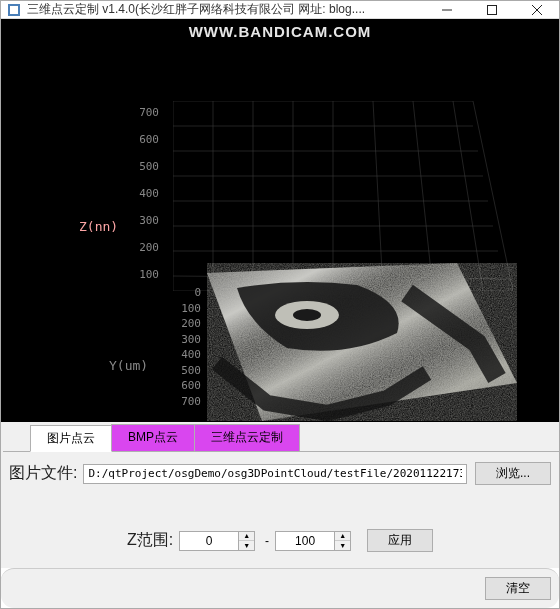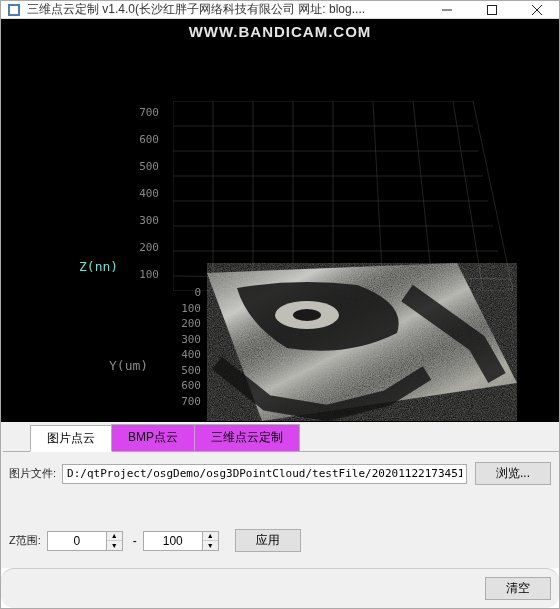--- a/index.html
+++ b/index.html
@@ -11,21 +11,21 @@
     .titlebar-icon { width: 14px; height: 14px; margin-right: 6px; display: inline-block; }
     .titlebar-icon svg rect { stroke: #4a7fb8; fill: none; stroke-width: 2; }
     .title-text { flex: 1; font-size: 12px; color: #333; white-space: nowrap; overflow: hidden; }
     .win-controls { display: flex; height: 100%; }
     .win-btn { width: 45px; height: 100%; display: flex; align-items: center; justify-content: center; cursor: pointer; }
     .win-btn svg { width: 10px; height: 10px; }
     
     .viewport { flex: 1; background: #000; position: relative; overflow: hidden; }
     
     .watermark { position: absolute; top: 4px; left: 50%; transform: translateX(-50%); color: rgba(255,255,255,0.9); font-family: Arial, sans-serif; font-size: 15px; letter-spacing: 1px; font-weight: 600; z-index: 10; text-shadow: 0 0 3px rgba(0,0,0,0.8); }
-    .z-label { position: absolute; left: 78px; top: 200px; color: #5eead4; font-family: monospace; font-size: 13px; margin-top: 40px; }
+    .z-label { position: absolute; left: 78px; top: 200px; color: #fca5a5; font-family: monospace; font-size: 13px; }
     .y-label { position: absolute; left: 108px; top: 339px; color: #888; font-family: monospace; font-size: 13px; }
     
     .z-ticks { position: absolute; left: 130px; top: 87px; }
     .z-ticks div { color: #888; font-family: monospace; font-size: 11px; text-align: right; width: 28px; margin-bottom: 14px; }
     
     .y-ticks { position: absolute; left: 172px; top: 267px; }
     .y-ticks div { color: #888; font-family: monospace; font-size: 11px; text-align: right; width: 28px; margin-bottom: 2.5px; }
     
     .grid-back { position: absolute; left: 172px; top: 82px; width: 340px; height: 190px; }
     .grid-back line { stroke: #444; stroke-width: 0.5; }
@@ -33,24 +33,24 @@
     .cloud-surface { position: absolute; left: 206px; top: 244px; width: 310px; height: 158px; }
     .cloud-surface svg polygon { fill: url(#surf); }
     
     .tabs-section { background: #f0f0f0; }
     .tabs { display: flex; border-bottom: 1px solid #b0b0b0; margin-left: 2px; padding-left: 27px; }
     .tab { padding: 4px 16px; background: #d946ef; border: 1px solid #b0b0b0; border-bottom: none; margin-right: -1px; margin-top: 2px; font-size: 12px; cursor: pointer; }
     .tab.active { background: #fff; position: relative; top: 1px; border-bottom: 1px solid #fff; }
     
     .controls { padding: 10px 8px 8px 8px; }
     .row { display: flex; align-items: center; margin-bottom: 8px; }
-    .row label { font-size: 11px; margin-right: 6px; color: #222; white-space: nowrap; }
+    .row label { font-size: 16px; margin-right: 6px; color: #222; white-space: nowrap; }
     .file-input { flex: 1; font-family: monospace; font-size: 11px; padding: 2px 4px; border: 1px solid #aaa; background: #fff; height: 20px; margin-right: 8px; }
     .btn { padding: 2px 20px; font-size: 12px; border: 1px solid #adadad; background: #e1e1e1; cursor: pointer; min-width: 56px; text-align: center; }
-    .range-row { display: flex; align-items: center; justify-content: flex-start; margin-top: 44px; }
+    .range-row { display: flex; align-items: center; justify-content: center; margin-top: 44px; }
     .range-row label { margin-right: 6px; }
     .spin { width: 60px; font-size: 12px; padding: 1px 3px; border: 1px solid #aaa; text-align: center; height: 20px; background: #fff; }
     .spin-arrows { width: 16px; height: 20px; display: flex; flex-direction: column; border: 1px solid #aaa; border-left: none; margin-right: 4px; }
     .spin-arrow { flex: 1; display: flex; align-items: center; justify-content: center; font-size: 7px; cursor: pointer; background: #f0f0f0; }
     .spin-arrow:first-child { border-bottom: 1px solid #ccc; }
     .dash { margin: 0 6px; }
     
     .footer { border-top: 1px solid #ccc; padding: 8px; display: flex; justify-content: flex-end; gap: 8px; background: #f0f0f0; border-radius: 13px; }
   </style>
 </head>

